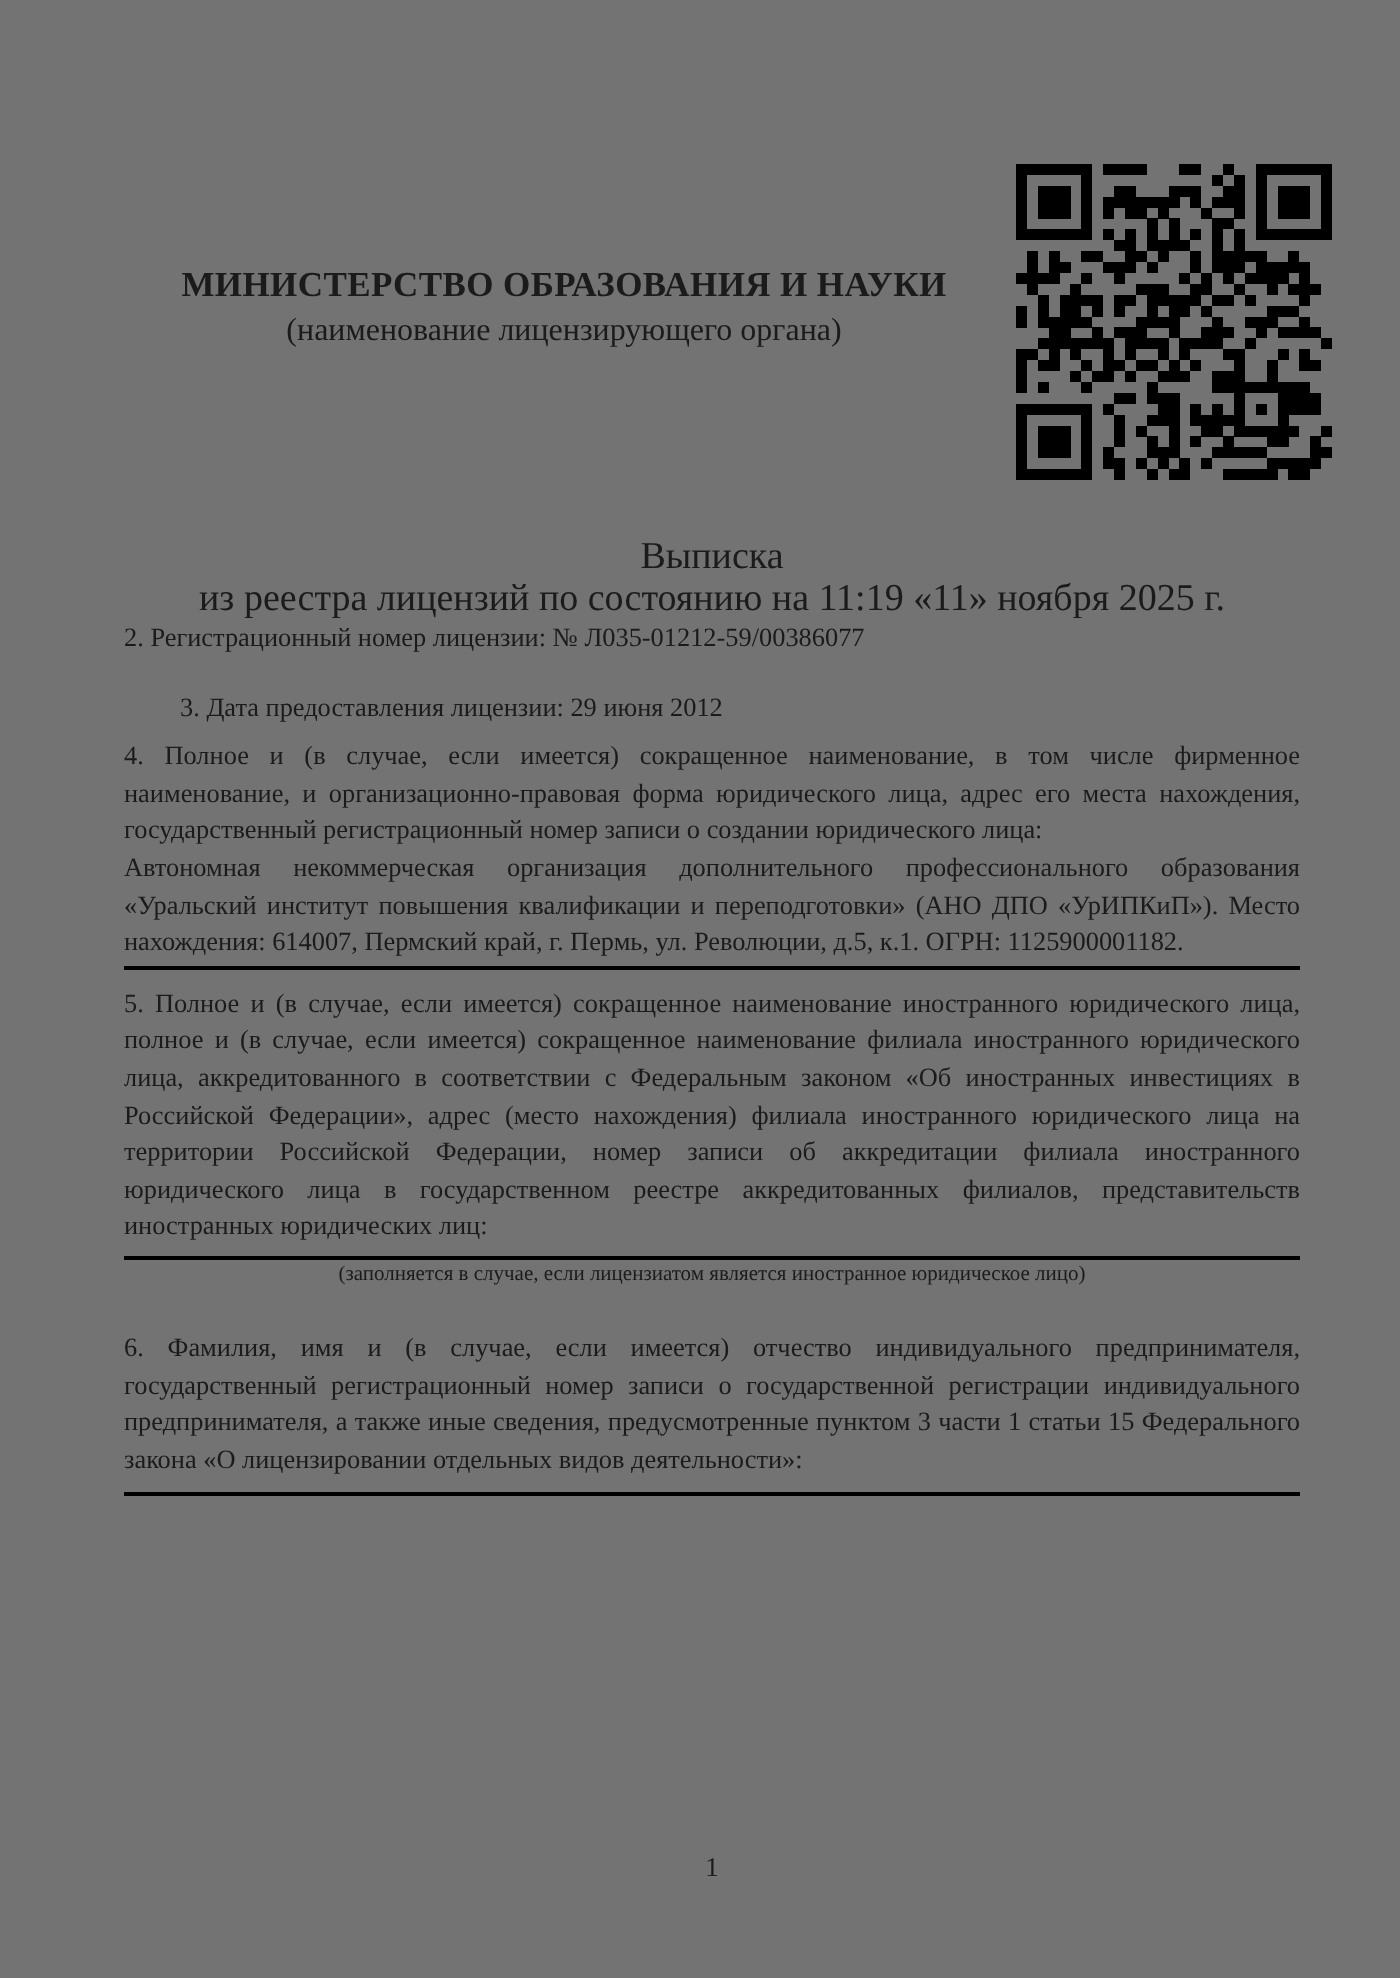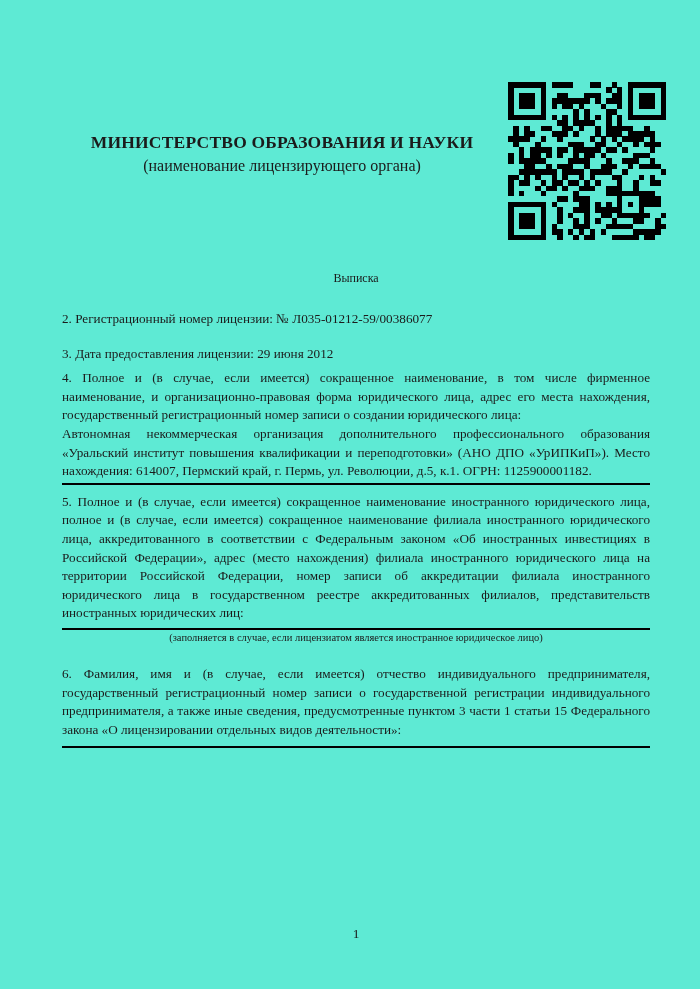--- a/index.html
+++ b/index.html
@@ -1,20 +1,20 @@
 <!DOCTYPE html>
 <html lang="ru"><head>
 <meta charset="utf-8">
 <style>
   html, body { margin: 0; padding: 0; background: #ffffff; }
   .page {
     position: relative;
     width: 700px;
     height: 989px;
-    background: #5eead4;
+    background: #737373;
     font-family: "Liberation Serif", serif;
     color: #1b1b1b;
     overflow: hidden;
   }
   .qr {
     position: absolute;
     top: 82px;
     left: 508px;
     width: 158px;
     height: 158px;
@@ -38,37 +38,37 @@
   }
   .content {
     margin-left: 62px;
     width: 588px;
     font-size: 13.2px;
     line-height: 18.6px;
   }
   .title-block {
     margin-top: 95px;
     text-align: center;
-    font-size: 12px;
+    font-size: 19px;
     line-height: 21px;
   }
   .item { margin: 0; }
   .just { text-align: justify; }
   .note {
     text-align: center;
     font-size: 10.5px;
     line-height: 14px;
   }
   .rule {
     border-top: 2px solid #000000;
     height: 0;
   }
   #item1  { margin-top: 30px; }
-  #item2  { margin-top: 21px; }
-  #item3  { margin-top: 16px; }
+  #item2  { }
+  #item3  { margin-top: 16px; margin-left: 28px; }
   #item4  { margin-top: 6px; }
   #rule4  { margin-top: 2px; }
   #note4  { margin-top: 1px; }
   #item5  { margin-top: 8px; }
   #rule5  { margin-top: 5px; }
   #note5  { margin-top: 1px; }
   #item6  { margin-top: 20px; }
   #rule6  { margin-top: 7px; }
   #note6  { margin-top: 1px; }
   #item7  { margin-top: 21px; }
@@ -511,20 +511,21 @@
 
   <div class="header">
     <div class="ministry">МИНИСТЕРСТВО ОБРАЗОВАНИЯ И НАУКИ</div>
     <div class="header-caption">(наименование лицензирующего органа)</div>
   </div>
 
   <div class="content">
 
     <div class="title-block">
       <div>Выписка</div>
+      <div>из реестра лицензий по состоянию на 11:19 «11» ноября 2025 г.</div>
     </div>
 
 
     <p class="item" id="item2">2. Регистрационный номер лицензии: № Л035-01212-59/00386077</p>
 
     <p class="item" id="item3">3. Дата предоставления лицензии: 29 июня 2012</p>
 
     <p class="item just" id="item4">4. Полное и (в случае, если имеется) сокращенное наименование, в том числе фирменное наименование, и организационно-правовая форма юридического лица, адрес его места нахождения, государственный регистрационный номер записи о создании юридического лица:</p>
     <p class="item just" id="item4value">Автономная некоммерческая организация дополнительного профессионального образования «Уральский институт повышения квалификации и переподготовки» (АНО ДПО «УрИПКиП»). Место нахождения: 614007, Пермский край, г. Пермь, ул. Революции, д.5, к.1. ОГРН: 1125900001182.</p>
     <div class="rule" id="rule4"></div>

